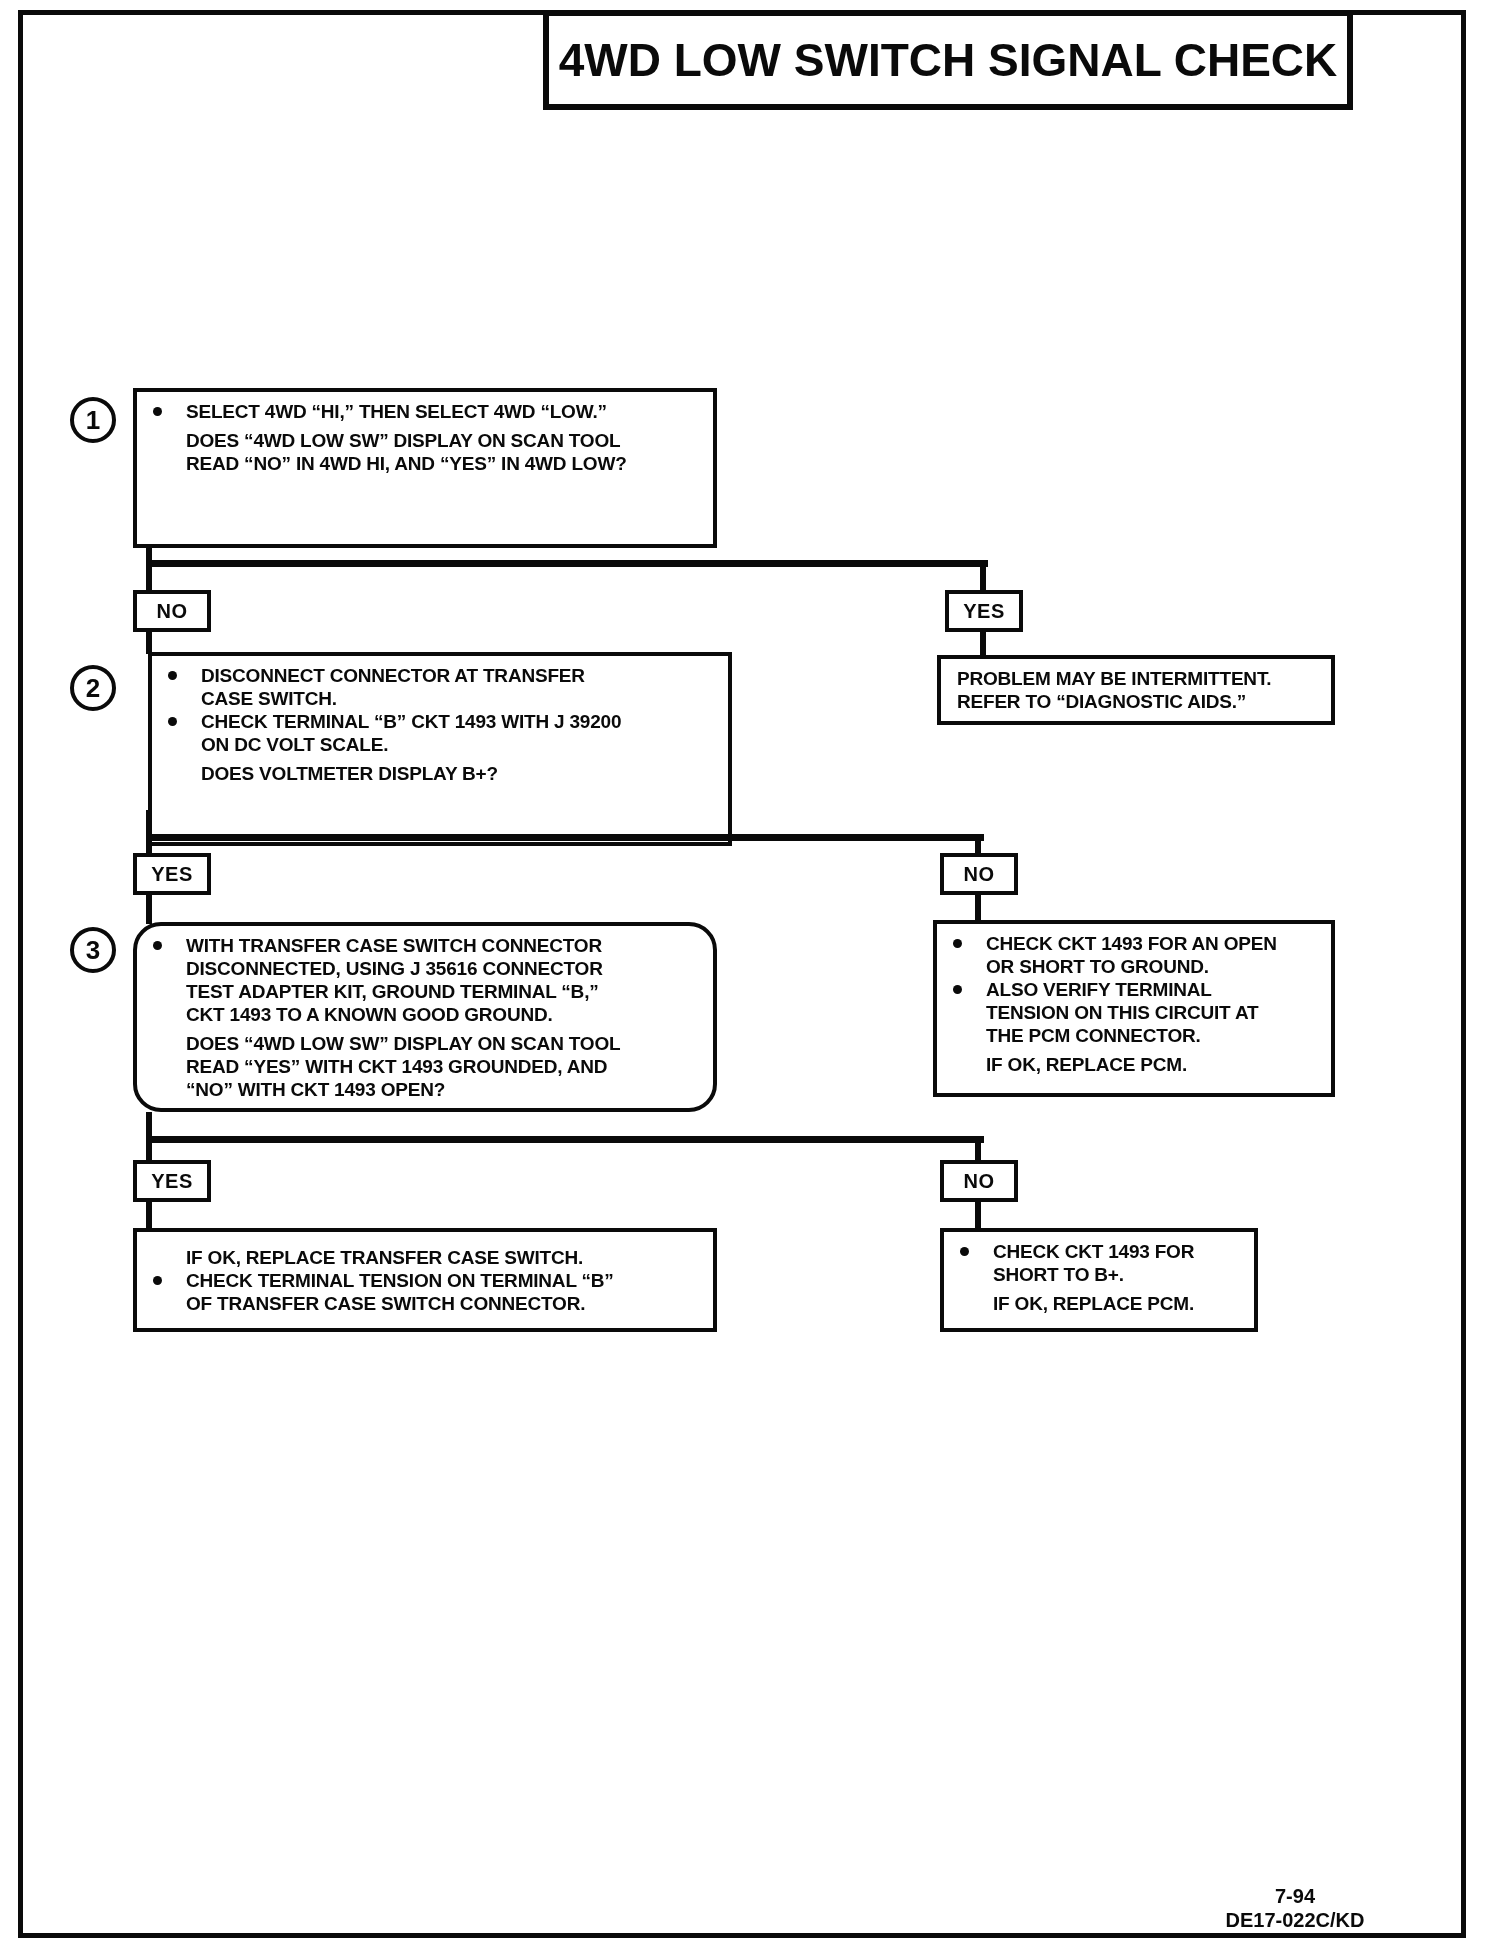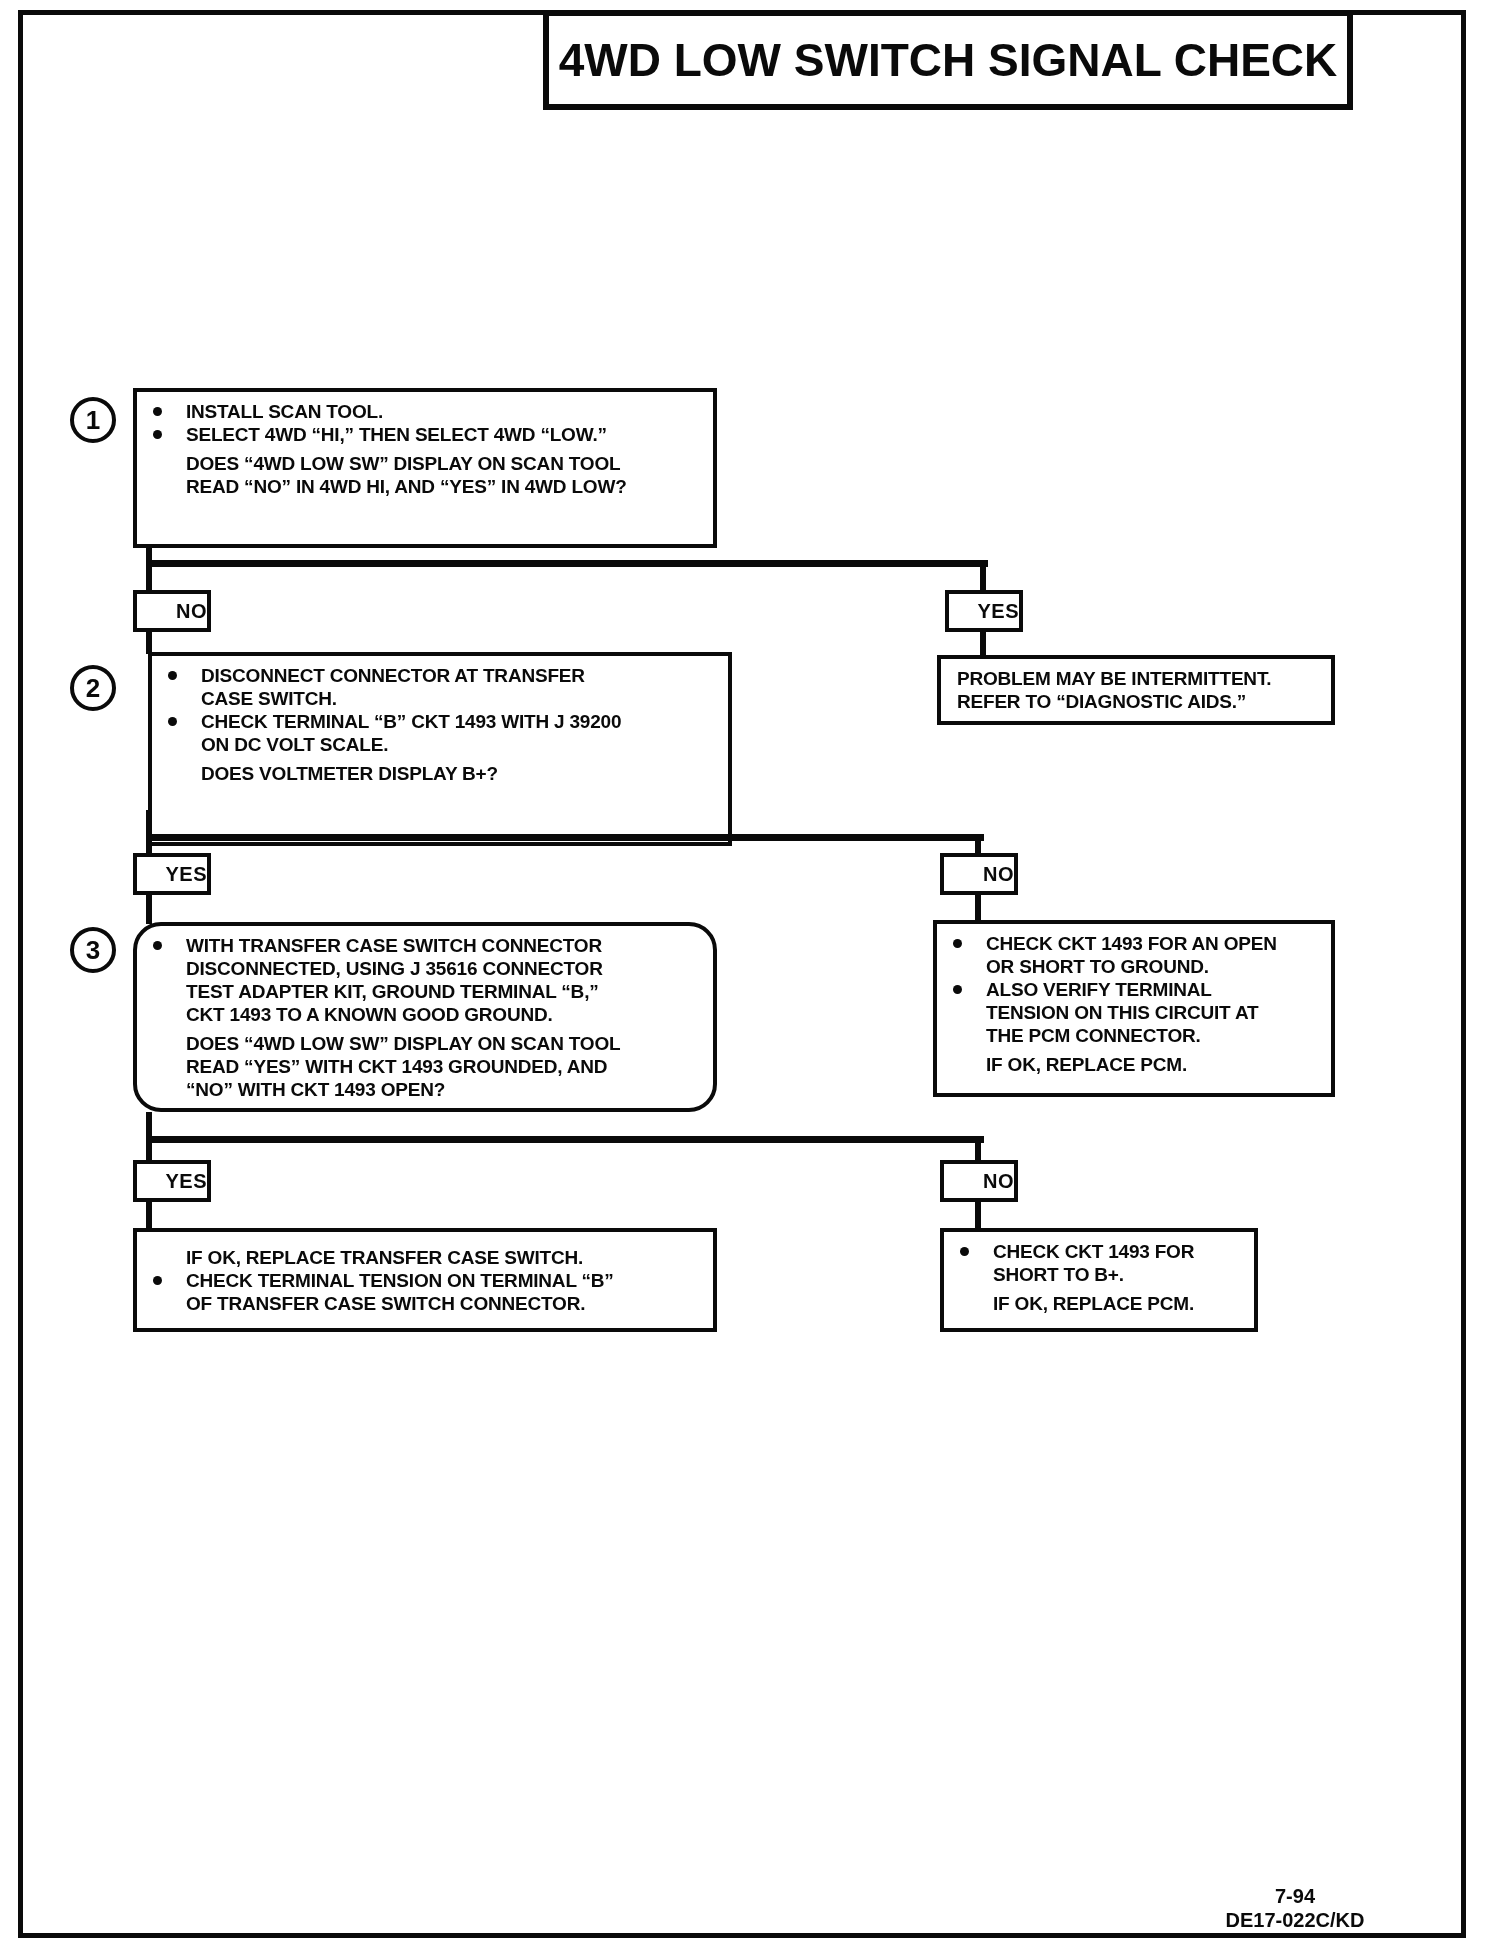--- a/index.html
+++ b/index.html
@@ -65,21 +65,21 @@
     font-weight: 700;
     line-height: 23px;
     white-space: nowrap;
     letter-spacing: -0.2px;
   }
   .label-box {
     position: absolute;
     width: 78px; height: 42px;
     border: 4px solid #0a0a0a;
     background: #ffffff;
-    display: flex; align-items: center; justify-content: flex-end;
+    display: flex; align-items: center; justify-content: center;
     font-size: 20px; font-weight: 700;
     letter-spacing: 0.5px;
   }
   .conn { position: absolute; background: #0a0a0a; }
   .footer {
     position: absolute;
     left: 1180px; top: 1884px;
     width: 230px;
     text-align: center;
     font-weight: 700;
@@ -105,26 +105,20 @@
     <span>2</span>
   </div>
   <div class="step-circle" style="left:70px; top:927px;">
     <span>3</span>
   </div>
 
   <div class="fbox" style="left:133px; top:388px; width:584px; height:160px;">
     <div class="item">
       <span class="dot"></span>
       <div class="lines">
-          <div>INSTALL SCAN TOOL.</div>
-        </div>
-    </div>
-    <div class="item">
-      <span class="dot"></span>
-      <div class="lines">
           <div>SELECT 4WD “HI,” THEN SELECT 4WD “LOW.”</div>
         </div>
     </div>
     <div class="item gap-above">
       <span class="nodot"></span>
       <div class="lines">
         <div>DOES “4WD LOW SW” DISPLAY ON SCAN TOOL</div>
         <div>READ “NO” IN 4WD HI, AND “YES” IN 4WD LOW?</div>
       </div>
     </div>

